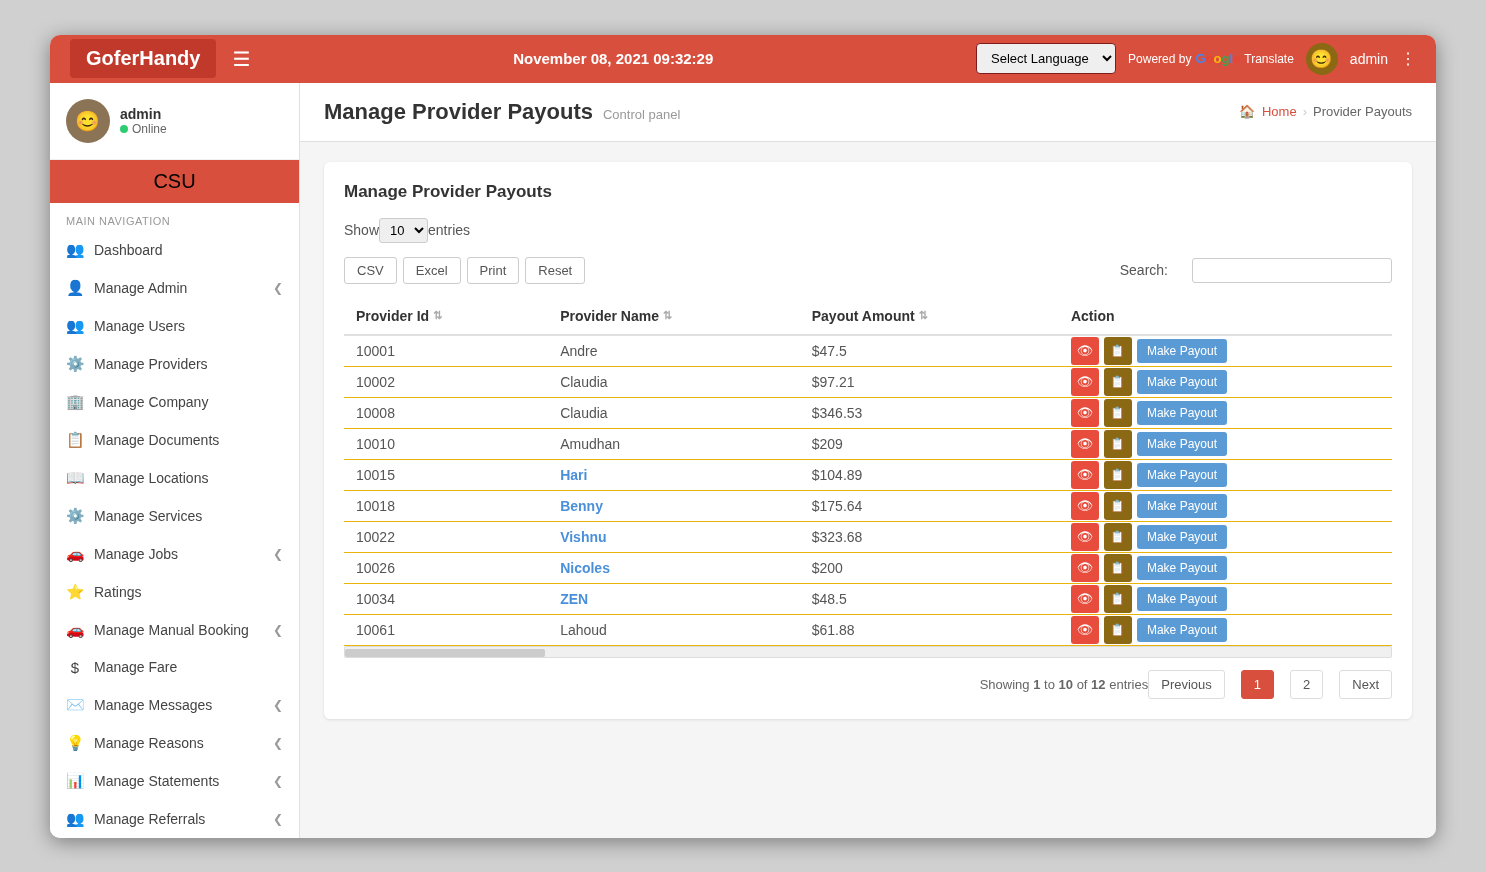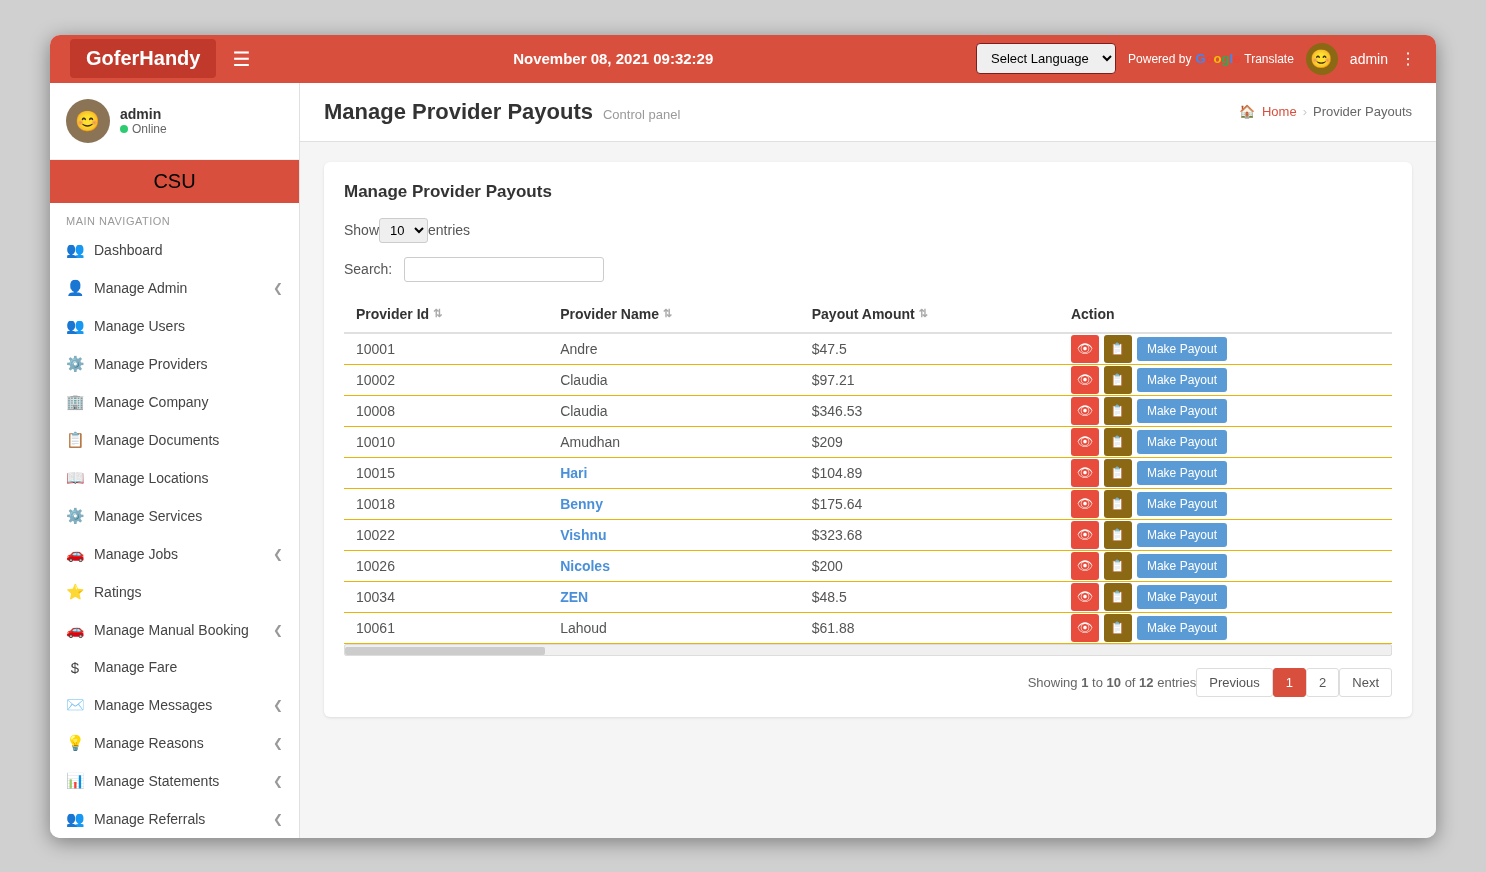--- a/index.html
+++ b/index.html
@@ -55,42 +55,42 @@
     .card-title { font-size: 17px; font-weight: bold; color: #333; margin-bottom: 16px; }
 
     .table-controls-top { display: flex; align-items: center; margin-bottom: 14px; }
     .show-label { font-size: 14px; color: #555; }
     .entries-select { padding: 3px 6px; border: 1px solid #ccc; border-radius: 3px; font-size: 13px; }
     .entries-label { font-size: 14px; color: #555; }
 
     .table-buttons { display: flex; gap: 6px; margin-bottom: 14px; align-items: center; justify-content: space-between; }
     .table-buttons-left { display: flex; gap: 6px; }
     .btn-outline { padding: 5px 12px; border: 1px solid #ccc; background: #fff; border-radius: 3px; font-size: 13px; cursor: pointer; color: #555; }
-    .search-area { display: flex; align-items: center; gap: 12px; justify-content: flex-end; }
+    .search-area { display: flex; align-items: center; gap: 24px; justify-content: flex-end; }
     .search-label { font-size: 14px; color: #555; }
     .search-input { border: 1px solid #ccc; border-radius: 3px; padding: 4px 8px; font-size: 13px; width: 200px; }
 
     .data-table { width: 100%; border-collapse: collapse; font-size: 14px; }
     .data-table th { text-align: left; padding: 10px 12px; border-bottom: 2px solid #e0e0e0; color: #333; font-weight: bold; white-space: nowrap; }
     .data-table td { padding: 1px 12px; border-bottom: 1px solid #eab308; color: #555; }
     .th-sort { display: inline-flex; align-items: center; gap: 4px; }
     .sort-icon { font-size: 11px; color: #aaa; }
     .link-blue { color: #4a90d9; text-decoration: none; font-weight: bold; }
 
     .action-btns { display: flex; gap: 5px; align-items: center; }
     .btn-red-icon { background: #e74c3c; color: #fff; border: none; border-radius: 3px; width: 28px; height: 28px; display: flex; align-items: center; justify-content: center; cursor: pointer; font-size: 13px; }
     .btn-brown-icon { background: #8B6914; color: #fff; border: none; border-radius: 3px; width: 28px; height: 28px; display: flex; align-items: center; justify-content: center; cursor: pointer; font-size: 12px; }
     .btn-make-payout { background: #5b9bd5; color: #fff; border: none; border-radius: 3px; padding: 5px 10px; font-size: 12px; cursor: pointer; white-space: nowrap; }
 
     .scroll-bar-area { height: 12px; background: #f0f0f0; border: 1px solid #ddd; border-radius: 2px; margin-bottom: 12px; position: relative; overflow: hidden; }
     .scroll-bar-thumb { position: absolute; left: 0; top: 2px; height: 8px; width: 200px; background: #ccc; border-radius: 2px; }
 
     .table-footer { display: flex; align-items: center; justify-content: flex-end; margin-top: 4px; }
     .showing-text { font-size: 13px; color: #666; }
-    .pagination { display: flex; gap: 0; align-items: center; }
+    .pagination { display: flex; gap: 16px; align-items: center; }
     .page-btn { padding: 6px 12px; border: 1px solid #ddd; background: #fff; border-radius: 3px; font-size: 13px; cursor: pointer; color: #555; }
     .page-btn.active { background: #d94f3d; color: #fff; border-color: #d94f3d; }
   </style>
 </head>
 <body>
 
 <div class="window">
 
   <div class="header">
     <div style="display:flex;align-items:center;gap:16px;">
@@ -234,20 +234,26 @@
             <span class="show-label">Show</span>
             <select class="entries-select">
               <option>10</option>
               <option>25</option>
               <option>50</option>
             </select>
             <span class="entries-label">entries</span>
           </div>
 
           <div class="table-buttons">
+            <div class="table-buttons-left">
+              <button class="btn-outline">CSV</button>
+              <button class="btn-outline">Excel</button>
+              <button class="btn-outline">Print</button>
+              <button class="btn-outline">Reset</button>
+            </div>
             <div class="search-area">
               <span class="search-label">Search:</span>
               <input type="text" class="search-input" style="">
             </div>
           </div>
 
           <table class="data-table">
             <thead>
               <tr>
                 <th>

